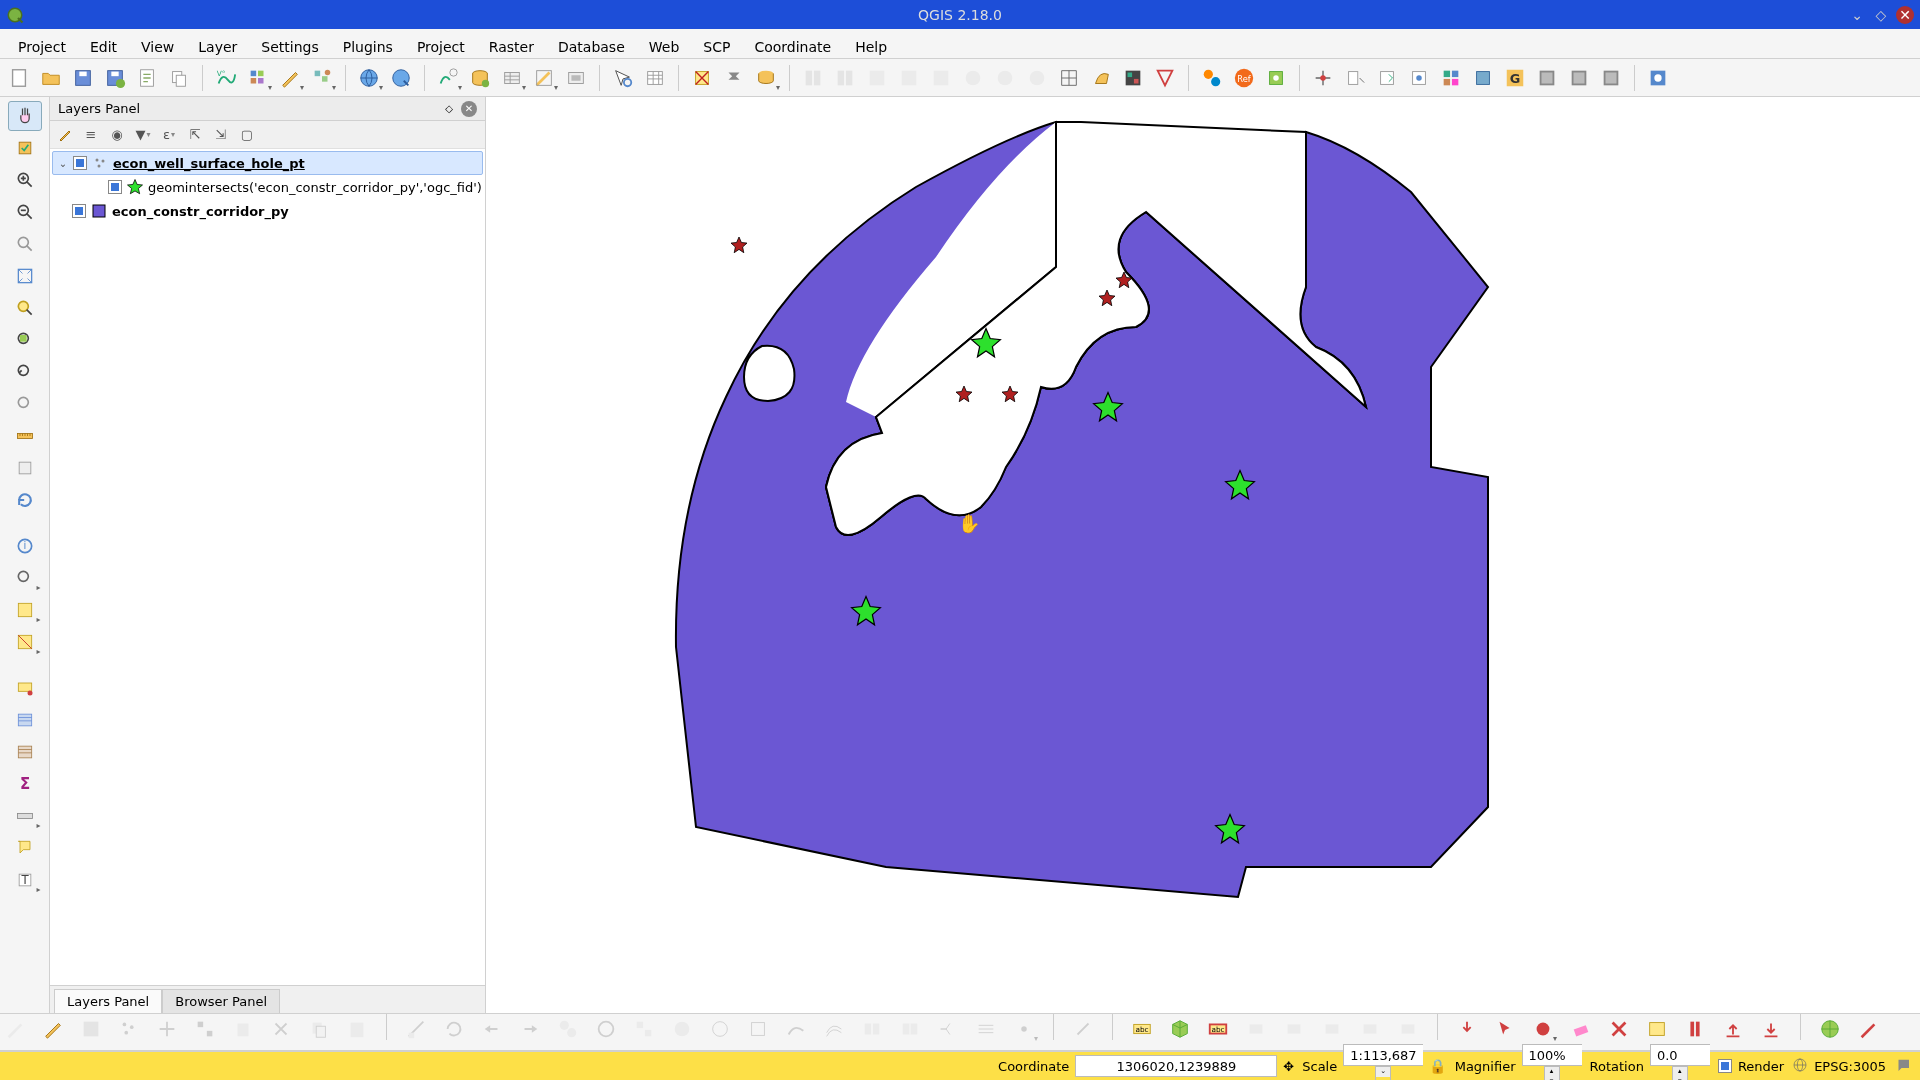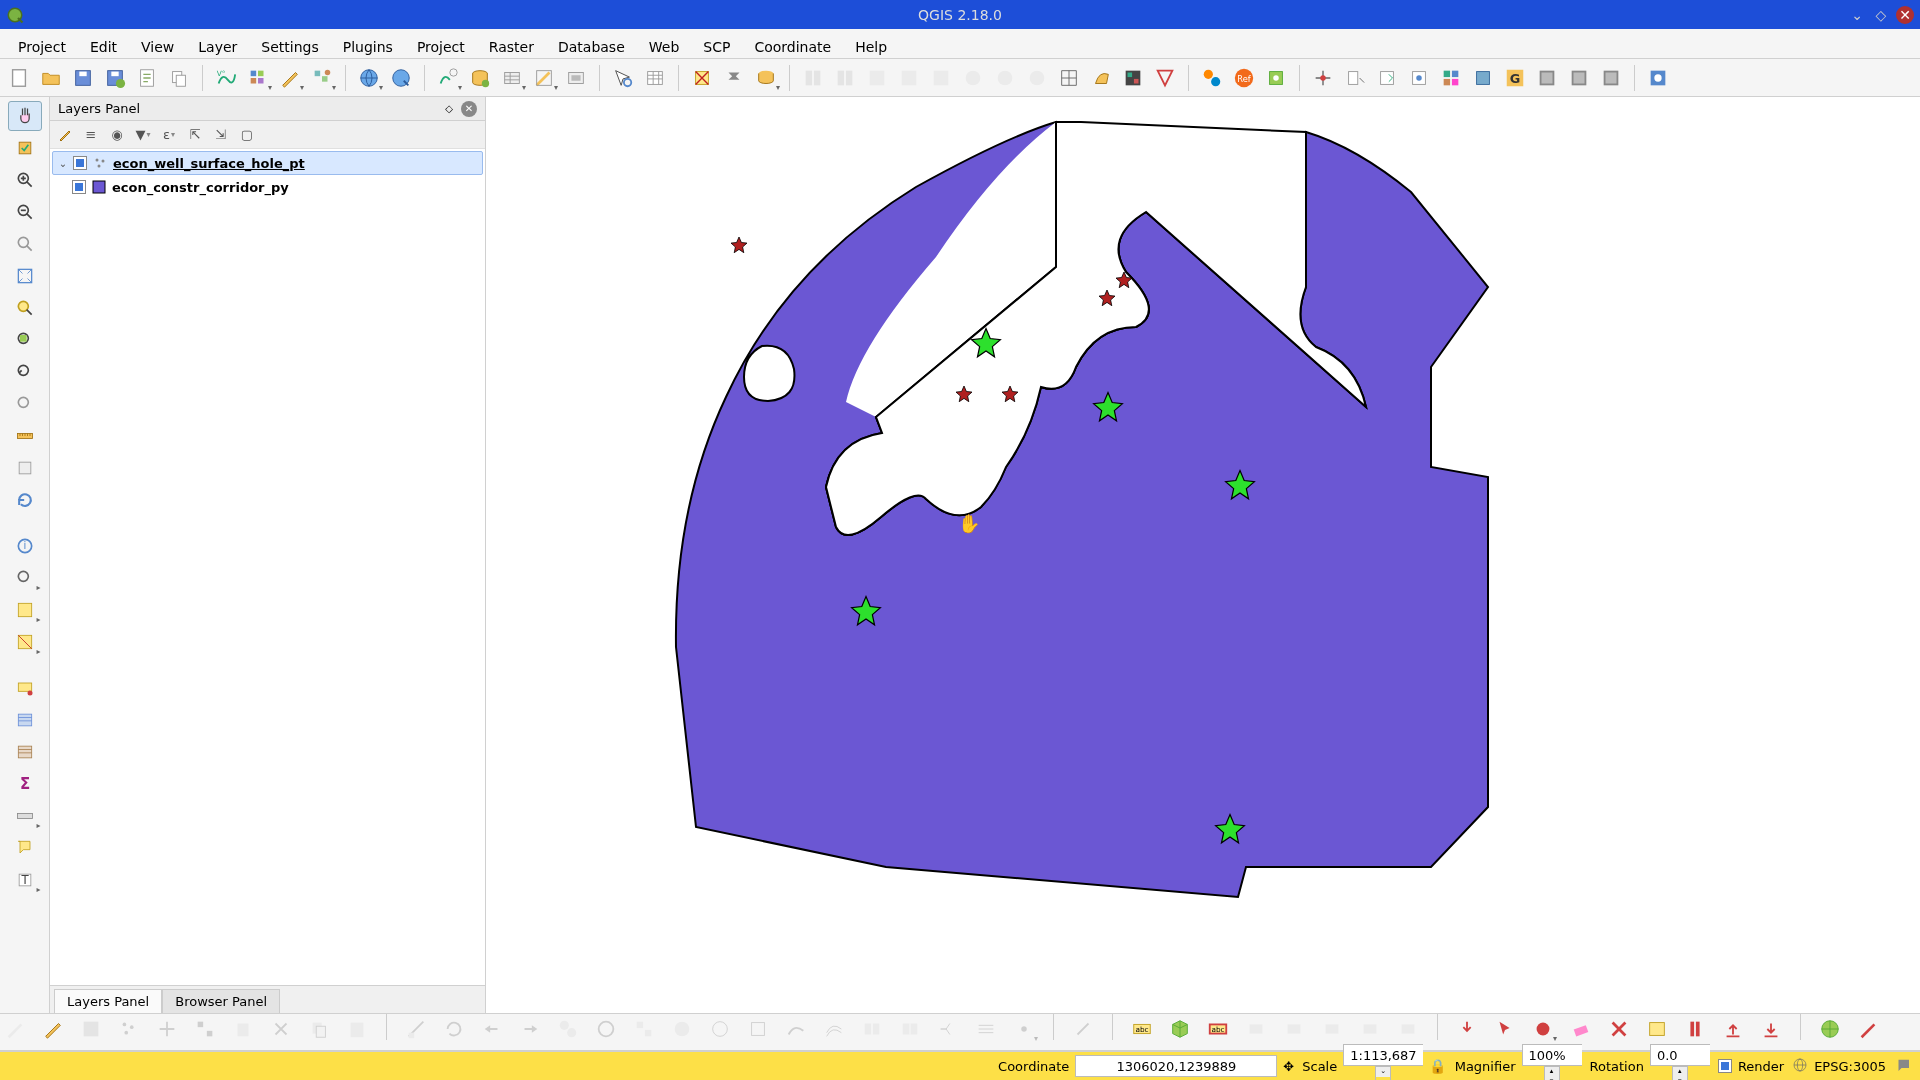--- a/index.html
+++ b/index.html
@@ -587,20 +587,30 @@
         <span class="sym">
             <svg width="14" height="14">
               <circle cx="4" cy="4" r="1.5" fill="#888"></circle>
               <circle cx="10" cy="5" r="1.5" fill="#888"></circle>
               <circle cx="6" cy="10" r="1.5" fill="#888"></circle>
             </svg>
           </span>
         <span class="lbl bold">econ_well_surface_hole_pt</span>
       </div>
       <div class="tree-child">
+        <div class="tree-row">
+          <span class="exp"></span>
+          <span class="cb on"></span>
+          <span class="sym">
+              <svg width="18" height="18" viewBox="0 0 24 24">
+                <polygon points="12,2 14.8,8.6 22,9.3 16.5,14 18.2,21 12,17.3 5.8,21 7.5,14 2,9.3 9.2,8.6" class="star-g"></polygon>
+              </svg>
+            </span>
+          <span class="lbl">geomintersects('econ_constr_corridor_py','ogc_fid')</span>
+        </div>
       </div>
       <div class="tree-row">
         <span class="exp"></span>
         <span class="cb on"></span>
         <span class="sym">
             <svg width="16" height="16">
               <rect x="2" y="2" width="12" height="12" class="poly-sym"></rect>
             </svg>
           </span>
         <span class="lbl bold2">econ_constr_corridor_py</span>

